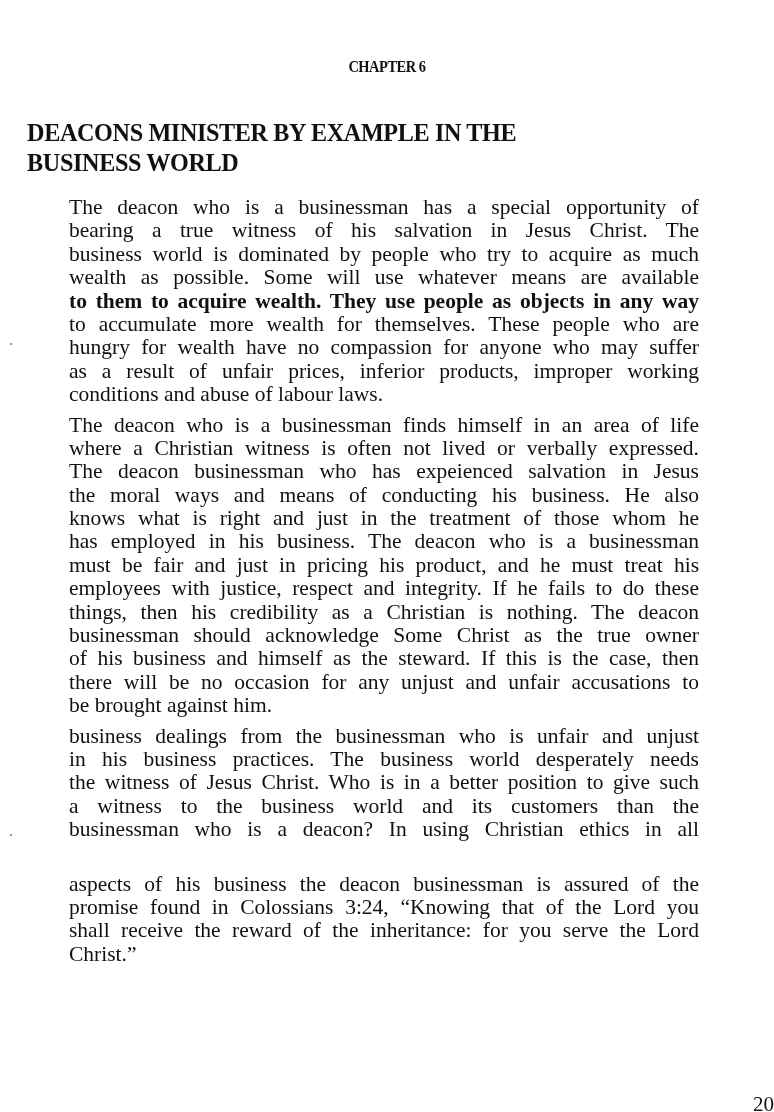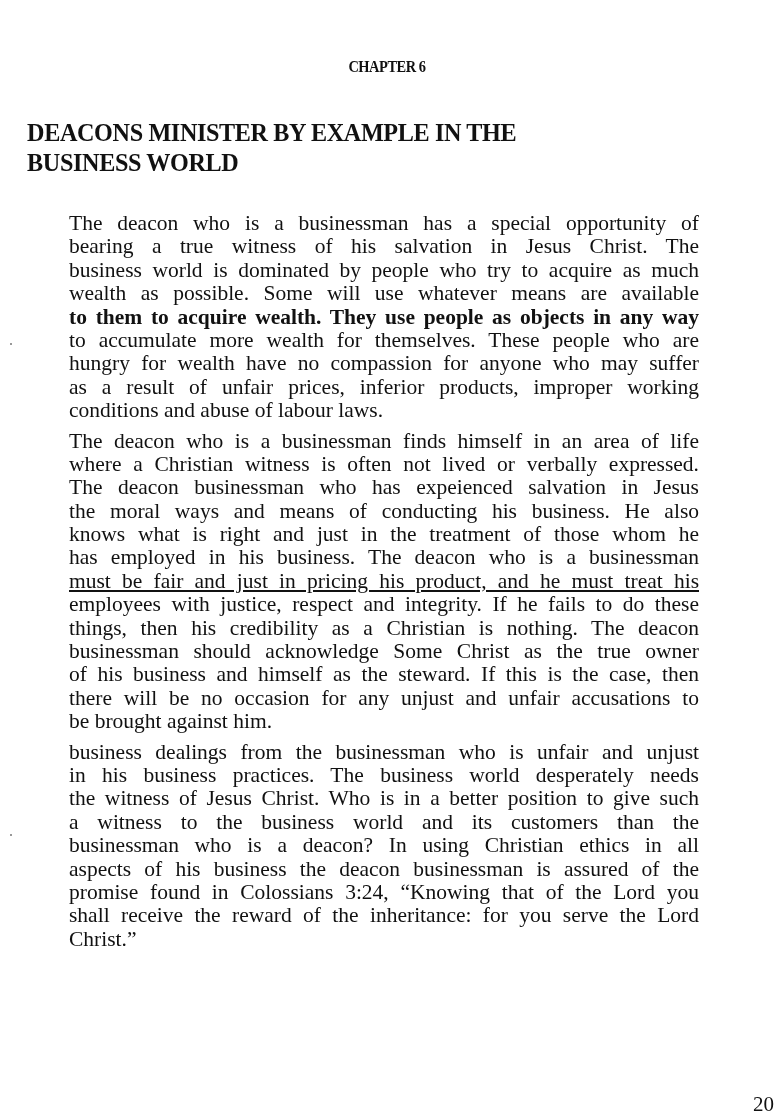--- a/index.html
+++ b/index.html
@@ -40,21 +40,21 @@
       line-height: 30px;
       letter-spacing: -0.4px;
     }
     .title .t-line {
       display: block;
       transform: scaleX(0.93);
     }
     .body {
       position: absolute;
       left: 69px;
-      top: 212px;
+      top: 196px;
       width: 630px;
     }
     .para {
       margin: 0 0 7px 0;
     }
     .line {
       display: block;
       height: 23.4px;
       line-height: 23.4px;
       font-size: 21.5px;
@@ -105,36 +105,36 @@
       <span class="line last" style="display: block;">conditions and abuse of labour laws.</span>
     </div>
 
     <div class="para">
       <span class="line" style="display: block;">The deacon who is a businessman finds himself in an area of life</span>
       <span class="line" style="display: block;">where a Christian witness is often not lived or verbally expressed.</span>
       <span class="line" style="display: block;">The deacon businessman who has expeienced salvation in Jesus</span>
       <span class="line" style="display: block;">the moral ways and means of conducting his business. He also</span>
       <span class="line" style="display: block;">knows what is right and just in the treatment of those whom he</span>
       <span class="line" style="display: block;">has employed in his business. The deacon who is a businessman</span>
-      <span class="line" style="display: block; text-decoration: underline;">must be fair and just in pricing his product, and he must treat his</span>
+      <span class="line" style="display: block;">must be fair and just in pricing his product, and he must treat his</span>
       <span class="line" style="display: block;">employees with justice, respect and integrity. If he fails to do these</span>
       <span class="line" style="display: block;">things, then his credibility as a Christian is nothing. The deacon</span>
       <span class="line" style="display: block;">businessman should acknowledge Some Christ as the true owner</span>
       <span class="line" style="display: block;">of his business and himself as the steward. If this is the case, then</span>
       <span class="line" style="display: block;">there will be no occasion for any unjust and unfair accusations to</span>
       <span class="line last" style="display: block;">be brought against him.</span>
     </div>
 
     <div class="para">
       <span class="line" style="display: block;">business dealings from the businessman who is unfair and unjust</span>
       <span class="line" style="display: block;">in his business practices. The business world desperately needs</span>
       <span class="line" style="display: block;">the witness of Jesus Christ. Who is in a better position to give such</span>
       <span class="line" style="display: block;">a witness to the business world and its customers than the</span>
       <span class="line" style="display: block;">businessman who is a deacon? In using Christian ethics in all</span>
-      <span class="line" style="display: block;">aspects of his business the deacon businessman is assured of the</span>
+      <span class="line" style="display: block; margin-top: 31px;">aspects of his business the deacon businessman is assured of the</span>
       <span class="line" style="display: block;">promise found in Colossians 3:24, “Knowing that of the Lord you</span>
       <span class="line" style="display: block;">shall receive the reward of the inheritance: for you serve the Lord</span>
       <span class="line last" style="display: block;">Christ.”</span>
     </div>
 
   </div>
 
   <div class="page-number">20</div>
 
   <span class="margin-mark" style="left:10px;top:343px;"></span>

